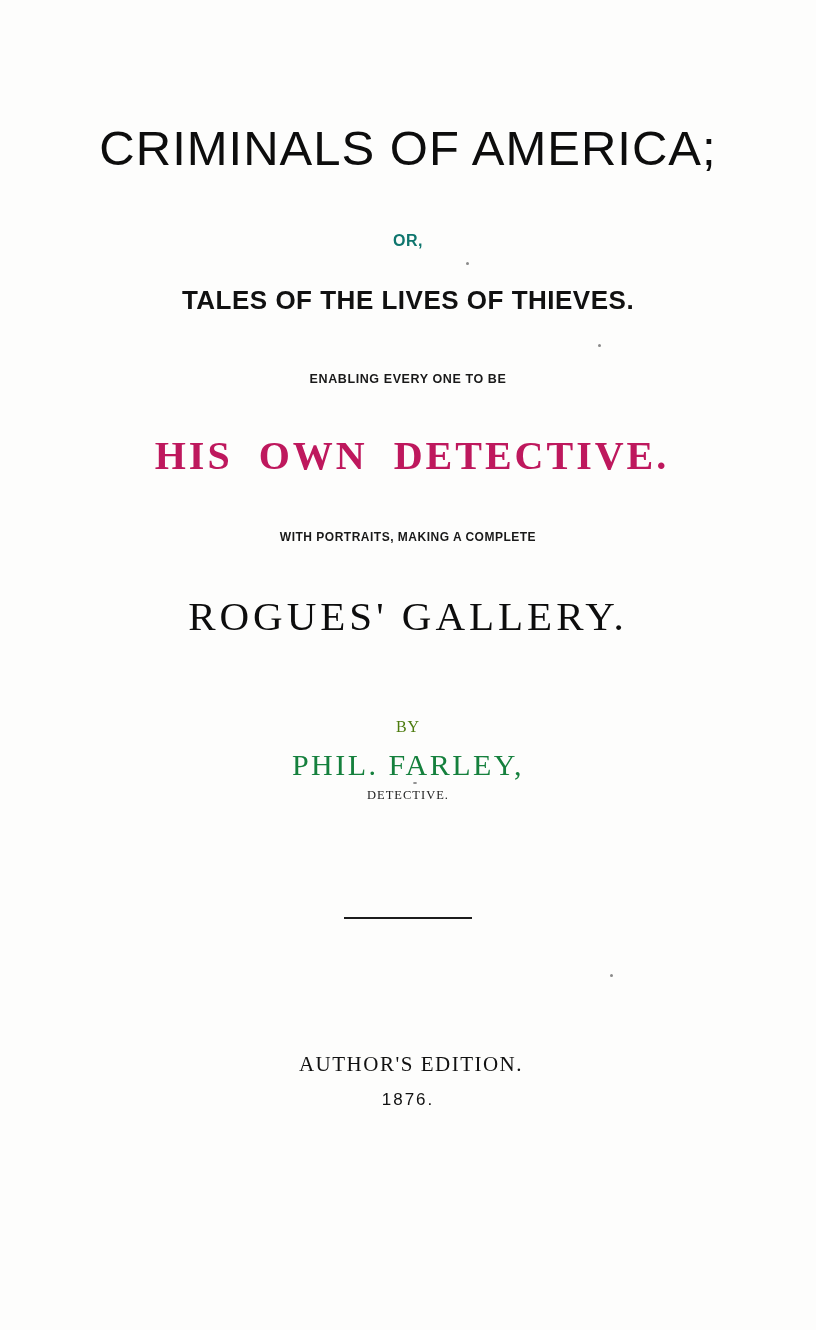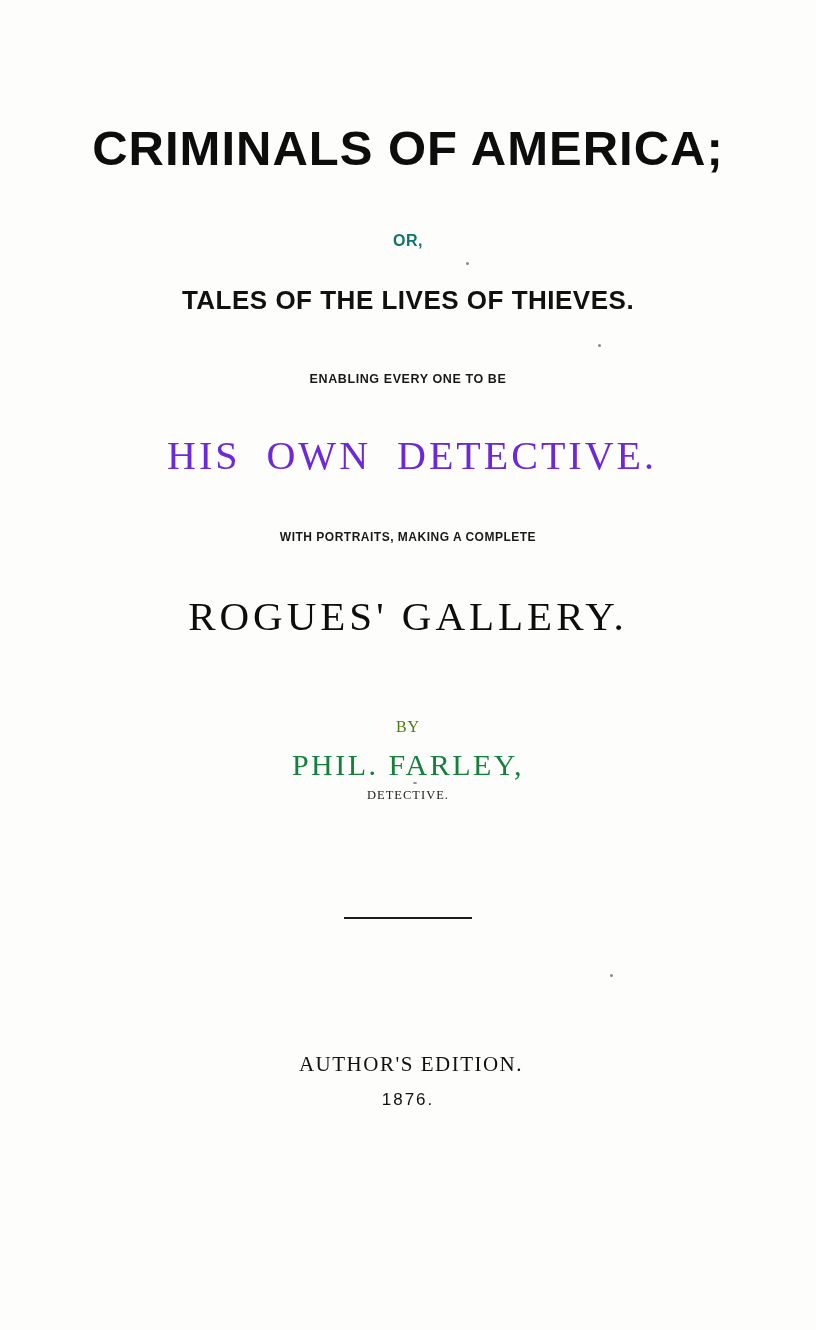--- a/index.html
+++ b/index.html
@@ -26,21 +26,21 @@
     position: absolute;
     left: 0;
     right: 0;
     text-align: center;
   }
 
   
   .main-title {
     top: 120px;
     font-family: "Liberation Sans", sans-serif;
-    font-weight: bold;
+    font-weight: normal;
     font-size: 49px;
     letter-spacing: 1px;
     color: #0d0d0d;
     white-space: nowrap;
   }
   .main-title .cap { font-size: 49px; }
 
   
   .or-line {
     top: 232px;
@@ -68,24 +68,24 @@
     font-weight: bold;
     font-size: 12.5px;
     letter-spacing: 0.6px;
     color: #191919;
   }
 
   
   .detective-line {
     top: 432px;
     font-family: "Liberation Serif", serif;
-    font-weight: normal;
+    font-weight: bold;
     font-size: 40px;
     letter-spacing: 3px;
-    color: #6d28d9;
+    color: #be185d;
     white-space: nowrap;
     padding-left: 8px;
   }
   .detective-line .gap { display: inline-block; width: 26px; }
 
   
   .small-line-2 {
     top: 530px;
     font-family: "Liberation Sans", sans-serif;
     font-weight: bold;

